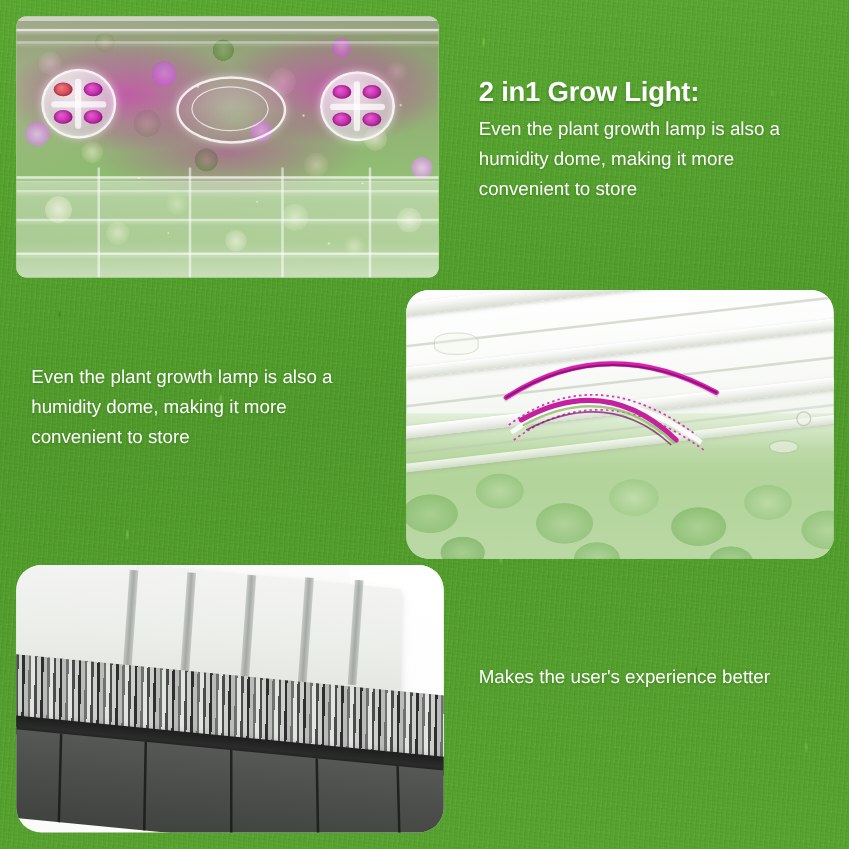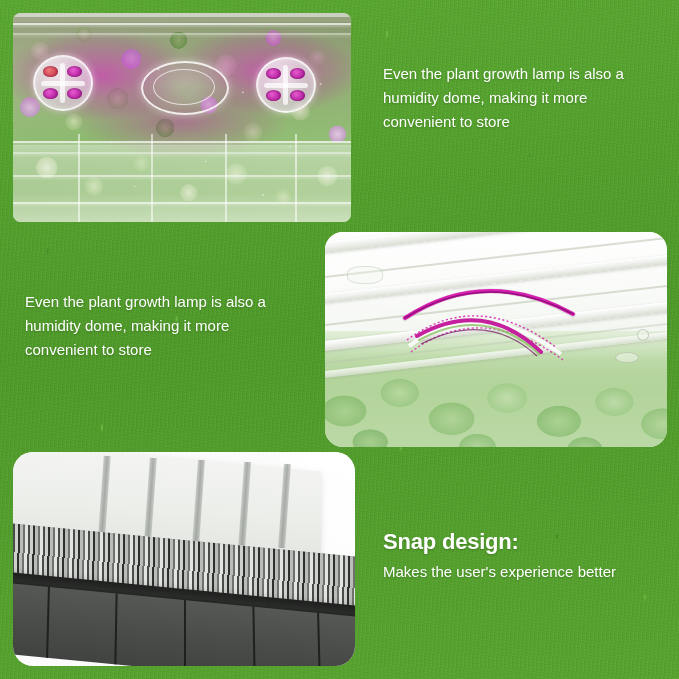--- a/index.html
+++ b/index.html
@@ -405,23 +405,23 @@
   <div class="p3-tray-body">
     <div class="p3-tray-div" style="left:12%;  top:0; bottom:0; transform:rotate(1.5deg);"></div>
     <div class="p3-tray-div" style="left:31%;  top:0; bottom:0; transform:rotate(1deg);"></div>
     <div class="p3-tray-div" style="left:50%;  top:0; bottom:0;"></div>
     <div class="p3-tray-div" style="left:69%;  top:0; bottom:0; transform:rotate(-1deg);"></div>
     <div class="p3-tray-div" style="left:87%;  top:0; bottom:0; transform:rotate(-1.5deg);"></div>
   </div>
 </div>
 
 <div class="textblock" id="text-grow-light">
+  <h2 class="tb-title">2 in1 Grow Light:</h2>
   <p class="tb-body">Even the plant growth lamp is also a humidity dome, making it more convenient to store</p>
 </div>
 
 <div class="textblock" id="text-handle">
   <p class="tb-body">Even the plant growth lamp is also a humidity dome, making it more convenient to store</p>
 </div>
 
 <div class="textblock" id="text-snap">
-  <h2 class="tb-title">Snap design:</h2>
   <p class="tb-body">Makes the user's experience better</p>
 </div>
 
 </body></html>

